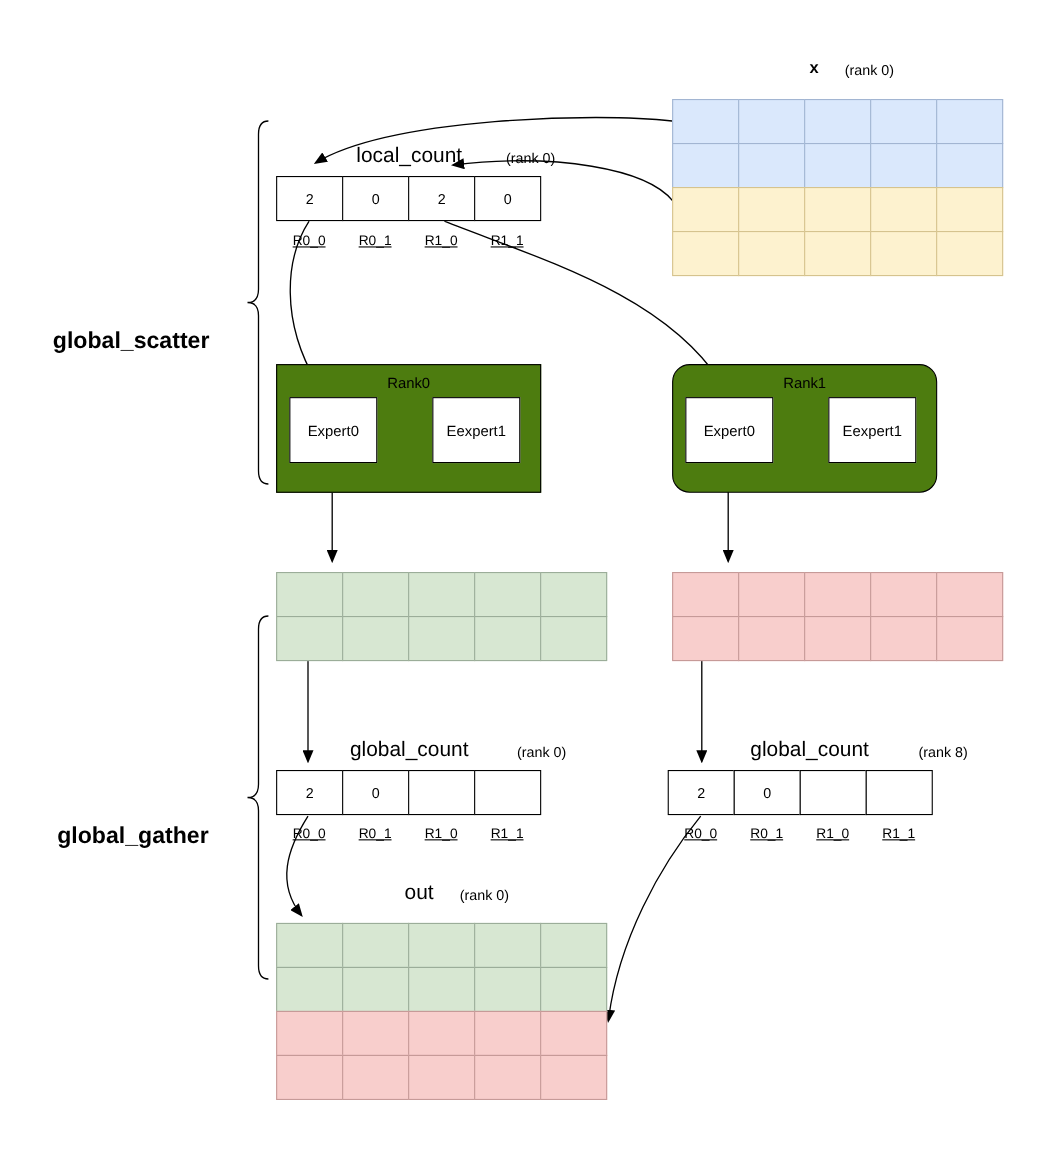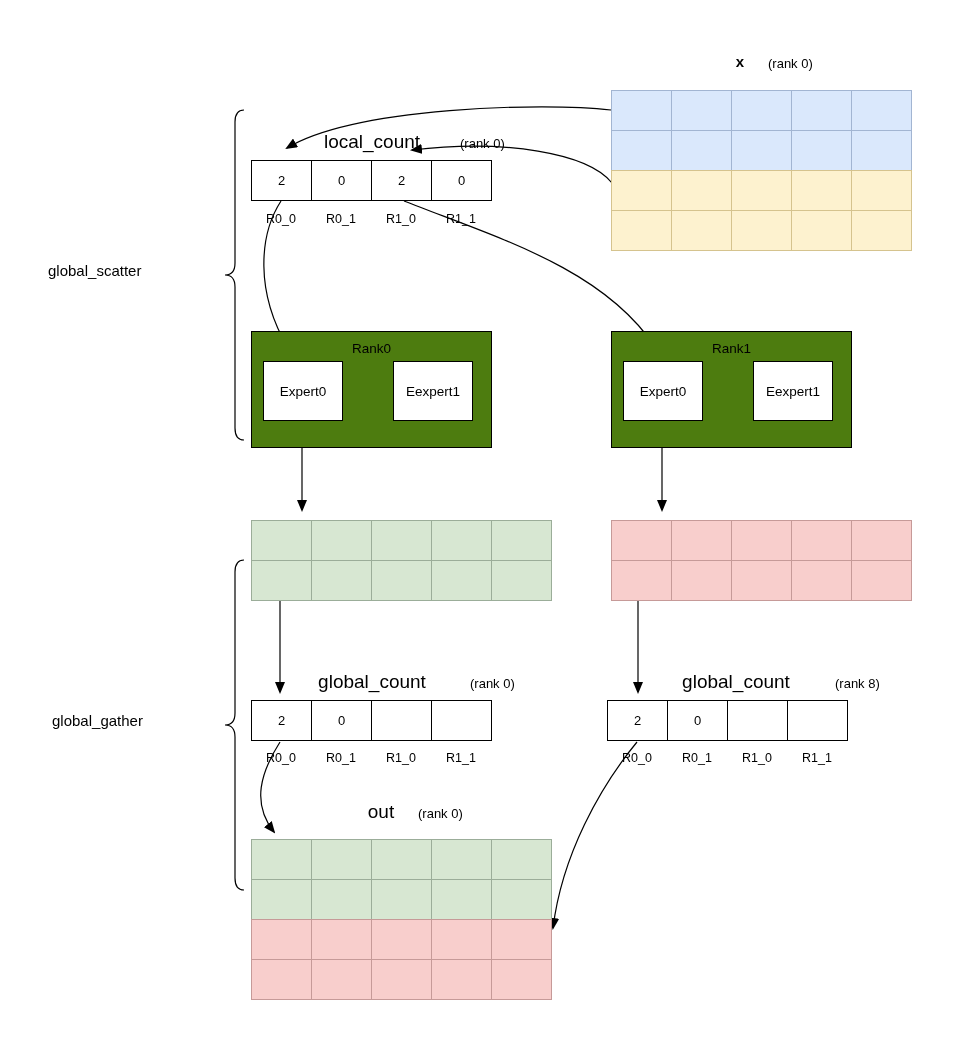--- a/index.html
+++ b/index.html
@@ -3,37 +3,37 @@
 <meta charset="utf-8">
 <style>
   html,body { margin:0; padding:0; background:#fff; }
   .canvas {
     position:relative; width:962px; height:1051px; background:#ffffff;
     font-family:"Liberation Sans", sans-serif; color:#000; overflow:hidden;
   }
   .overlay { position:absolute; left:0; top:0; width:962px; height:1051px; pointer-events:none; }
 
   
-  .seclabel { position:absolute; font-size:15px; font-weight:400; white-space:nowrap; }
+  .seclabel { position:absolute; font-size:21px; font-weight:700; white-space:nowrap;margin-top:36px; }
 
   
   .matrix { position:absolute; }
   .mrow { display:flex; }
   .mrow + .mrow { margin-top:-1px; }
   .mcell { width:61px; height:41px; box-sizing:border-box;
            border:1px solid var(--line); background:var(--fill); }
   .mcell + .mcell { margin-left:-1px; }
 
   
   .carray { position:absolute; display:flex; }
   .ccell { width:61px; height:41px; box-sizing:border-box; border:1px solid #000;
            background:#fff; display:flex; align-items:center; justify-content:center;
            font-size:13px; }
   .ccell + .ccell { margin-left:-1px; }
-  .clabels { position:absolute; display:flex; width:241px; }
+  .clabels { position:absolute; display:flex; width:241px;text-decoration:underline; }
   .clabel { width:60px; text-align:center; font-size:12.5px; white-space:nowrap; }
 
   
   .gtitle { position:absolute; transform:translateX(-50%); font-size:19px; white-space:nowrap; }
   .xtitle { position:absolute; transform:translateX(-50%); font-size:15px; font-weight:600; }
   .ranknote { position:absolute; font-size:13px; white-space:nowrap; }
 
   
   .rankbox { position:absolute; width:241px; height:117px; box-sizing:border-box;
              border:1px solid #000; background:#4d7c0f; }
@@ -119,21 +119,21 @@
 
   <div class="seclabel" style="left:48px; top:262px;">global_scatter</div>
   <div class="seclabel" style="left:52px; top:712px;">global_gather</div>
 
   <div class="rankbox" style="left:251px; top:331px;">
     <div class="rtitle">Rank0</div>
     <div class="expert" style="left:11px;">Expert0</div>
     <div class="expert" style="left:141px;">Eexpert1</div>
   </div>
 
-  <div class="rankbox" style="left:611px; top:331px;">
+  <div class="rankbox" style="left:611px; top:331px;border-radius:16px;">
     <div class="rtitle">Rank1</div>
     <div class="expert" style="left:11px;">Expert0</div>
     <div class="expert" style="left:141px;">Eexpert1</div>
   </div>
 
   <div class="matrix" style="left:251px; top:520px;">
       <div class="mrow" style="--fill: #d7e7d2; --line: #9bad99;">
         <div class="mcell"></div>
         <div class="mcell"></div>
         <div class="mcell"></div>

